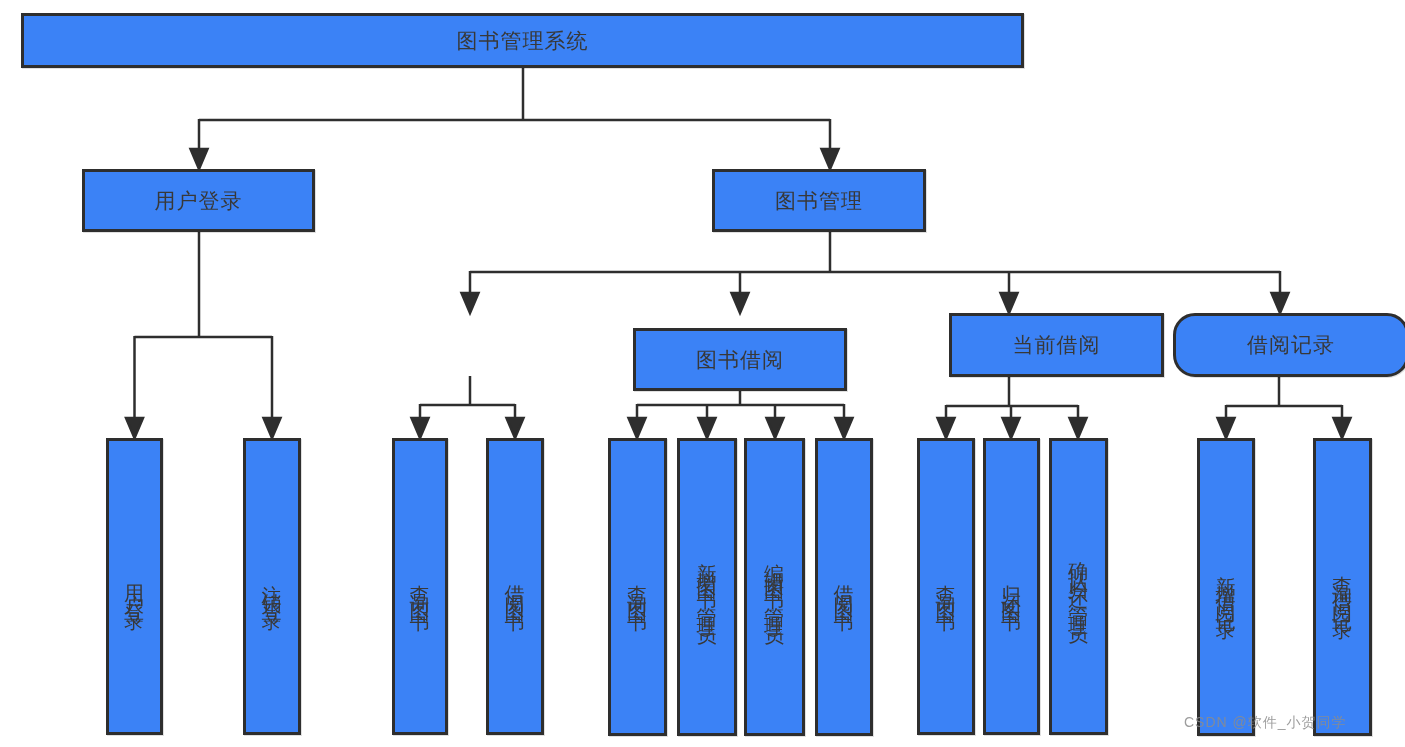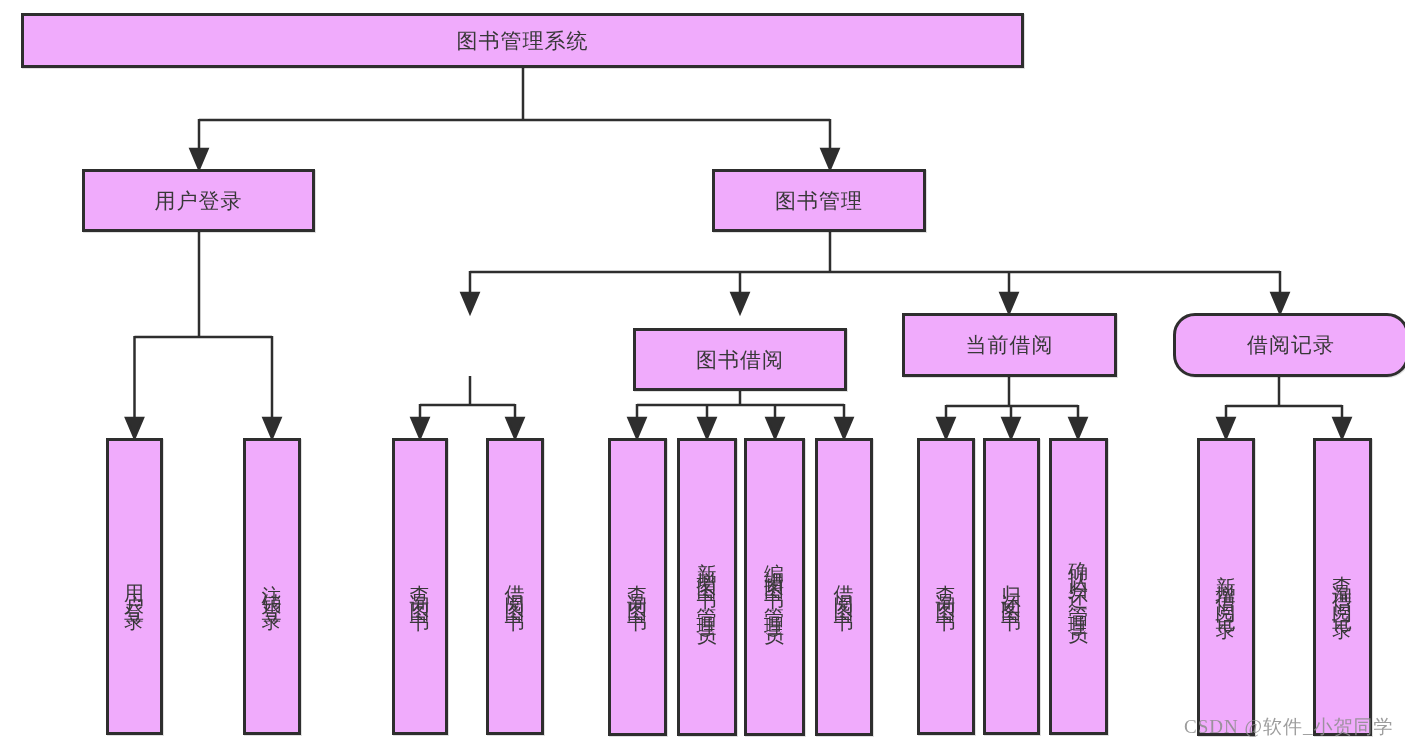--- a/index.html
+++ b/index.html
@@ -19,21 +19,21 @@
   }
   svg.connectors {
     position: absolute;
     left: 0; top: 0;
     width: 1405px; height: 747px;
     z-index: 1;
   }
   .box {
     position: absolute;
     box-sizing: border-box;
-    background: #f0abfc;
+    background: #3b82f6;
     border: 3px solid #2e2e2e;
     display: flex;
     align-items: center;
     justify-content: center;
     color: #383838;
     font-size: 21px;
     letter-spacing: 1px;
     z-index: 2;
     box-shadow: 1px 1px 0 rgba(0,0,0,0.12);
   }
@@ -46,34 +46,33 @@
     font-size: 20px;
     letter-spacing: 9px;
     color: #383838;
     line-height: 1;
     white-space: nowrap;
   }
   .watermark {
     position: absolute;
     left: 1184px;
     top: 714px;
-    font-size: 19px;
+    font-size: 14px;
     color: rgba(140,140,140,0.85);
     letter-spacing: 1px;
     z-index: 3;
     white-space: nowrap;
-    font-family: Liberation Serif, serif;
   }
   
   #n-root  { left: 21px;  top: 13px;  width: 1003px; height: 55px; }
   #n-login { left: 82px;  top: 169px; width: 233px;  height: 63px; }
   #n-mgmt  { left: 712px; top: 169px; width: 214px;  height: 63px; }
   #n-rec   { left: 364px; top: 313px; width: 213px;  height: 63px; }
   #n-bor   { left: 633px; top: 328px; width: 214px;  height: 63px; }
-  #n-cur   { left: 902px; top: 313px; width: 215px;  height: 64px; }
+  #n-cur   { left: 949px; top: 313px; width: 215px;  height: 64px; }
   #n-hist  { left: 1173px;top: 313px; width: 236px;  height: 64px; border-radius: 22px; }
   #l-g1a { left: 106px;  top: 438px; width: 57px; height: 297px; }
   #l-g1b { left: 243px;  top: 438px; width: 58px; height: 297px; }
   #l-g2a { left: 392px;  top: 438px; width: 56px; height: 297px; }
   #l-g2b { left: 486px;  top: 438px; width: 58px; height: 297px; }
   #l-g3a { left: 608px;  top: 438px; width: 59px; height: 298px; }
   #l-g3b { left: 677px;  top: 438px; width: 60px; height: 298px; }
   #l-g3c { left: 744px;  top: 438px; width: 61px; height: 298px; }
   #l-g3d { left: 815px;  top: 438px; width: 58px; height: 298px; }
   #l-g4a { left: 917px;  top: 438px; width: 58px; height: 297px; }

